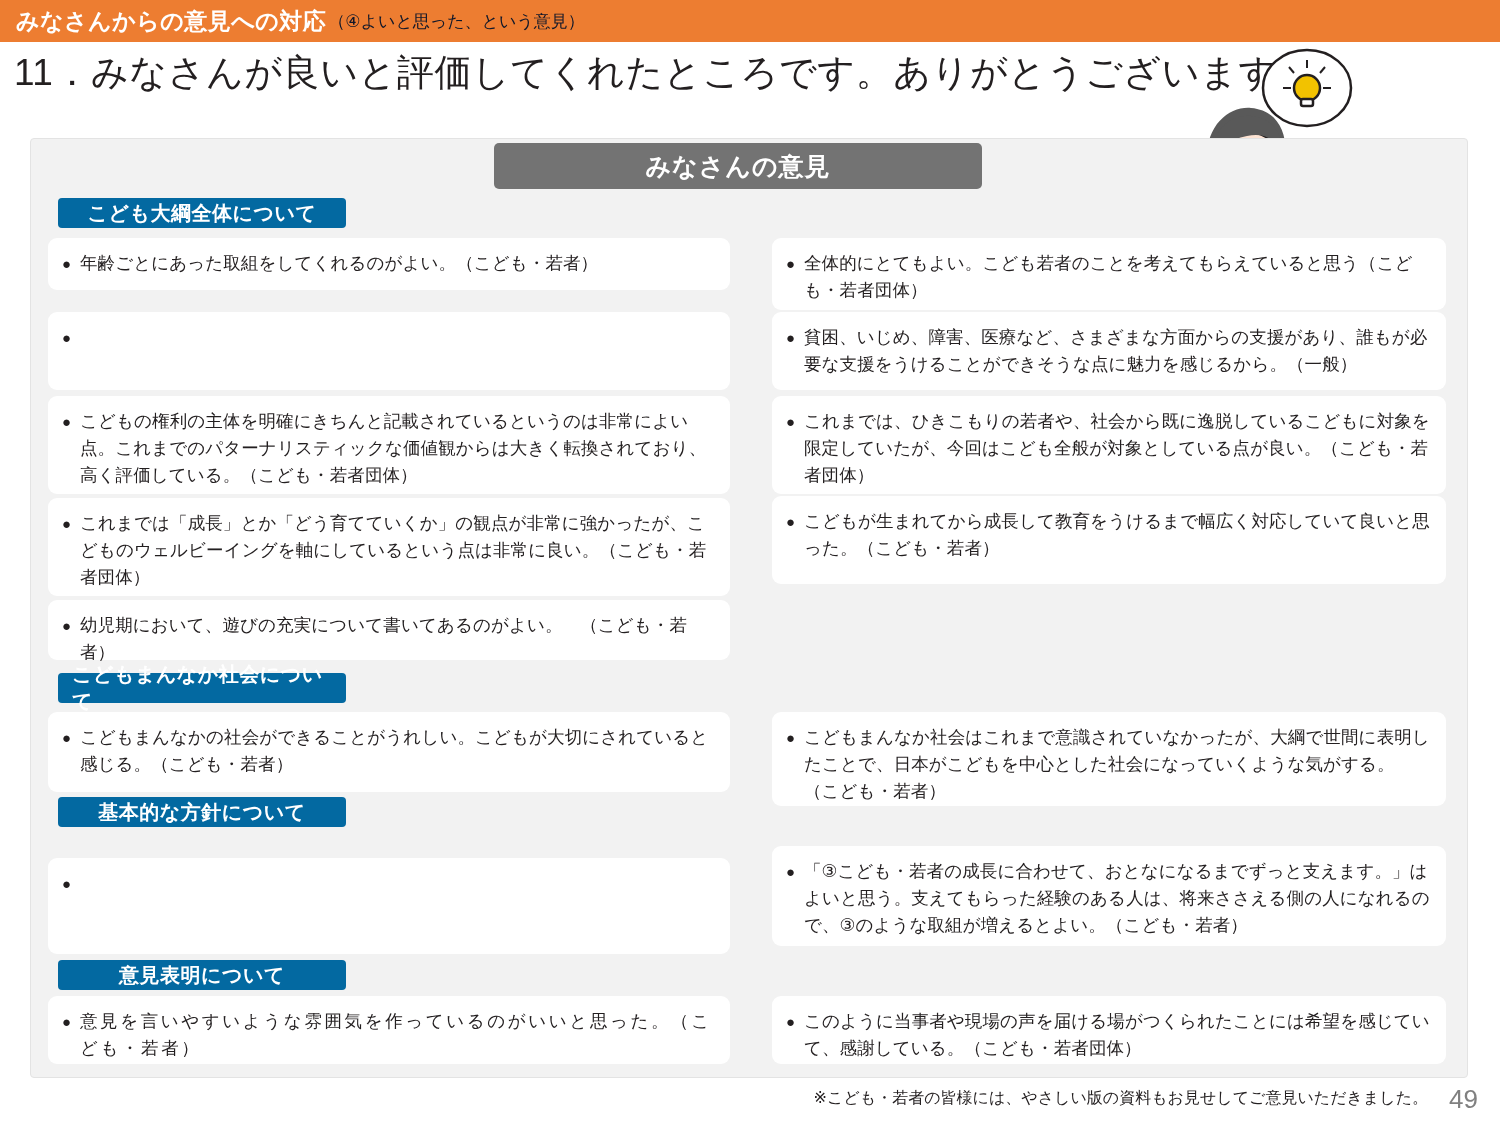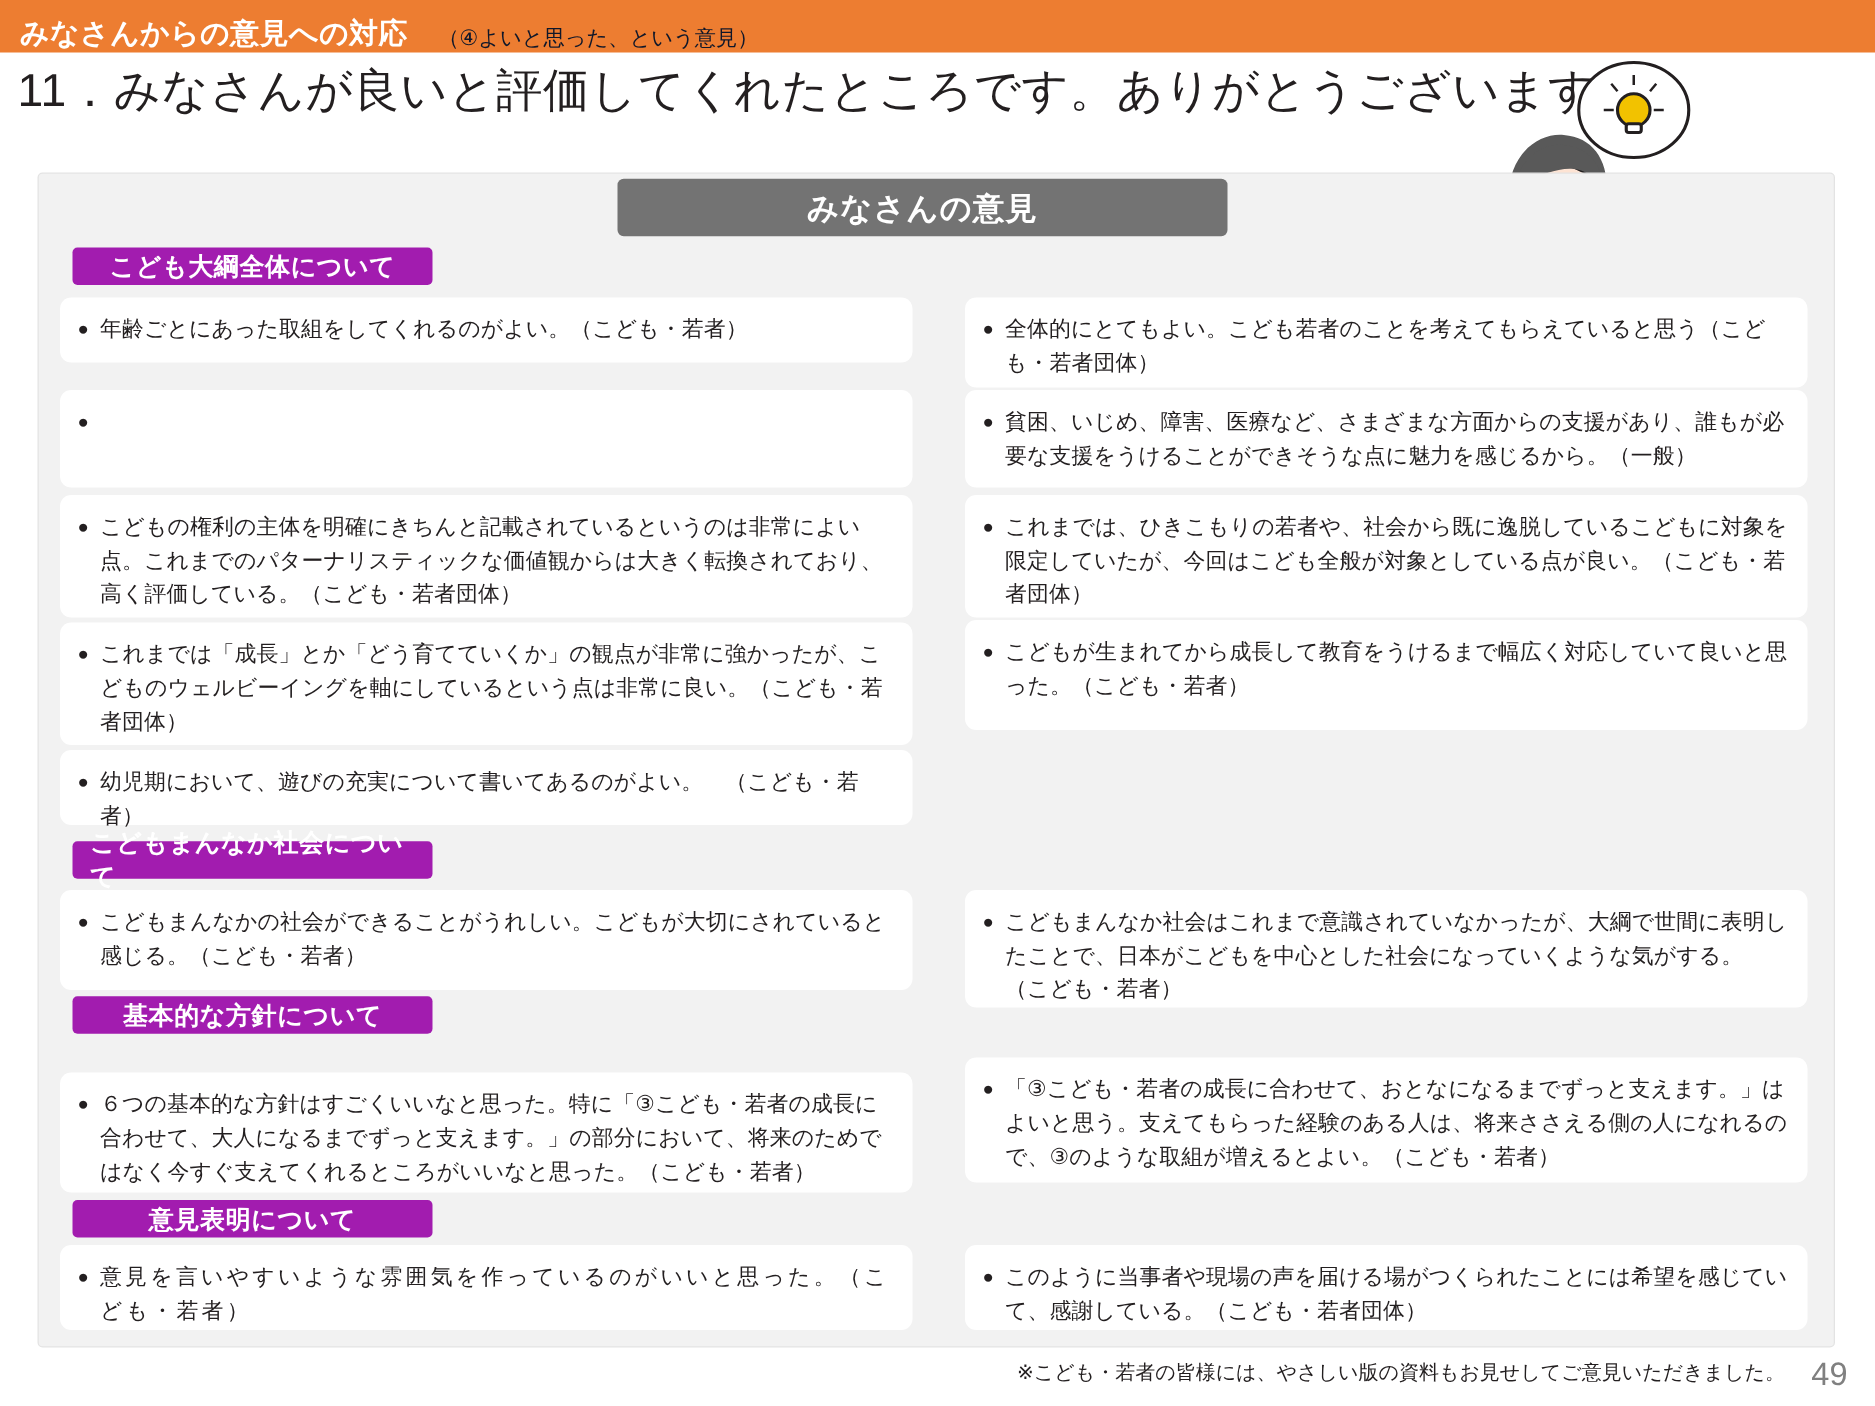--- a/index.html
+++ b/index.html
@@ -17,24 +17,23 @@
   }
 
   
   .banner {
     position: absolute;
     top: 0; left: 0;
     width: 1500px;
     height: 42px;
     background: #ED7D31;
     display: flex;
-    align-items: flex-end;
+    align-items: center;
     box-sizing: border-box;
     padding-left: 16px;
-    gap: 22px;
   }
   .banner-main {
     color: #ffffff;
     font-size: 23px;
     font-weight: bold;
     letter-spacing: 0.5px;
   }
   .banner-sub {
     color: #0f172a;
     font-size: 17px;
@@ -82,21 +81,21 @@
     display: flex;
     align-items: center;
     justify-content: center;
     letter-spacing: 1px;
   }
 
   
   .sec-label {
     position: absolute;
     height: 30px;
-    background: #a21caf;
+    background: #0369a1;
     border-radius: 4px;
     color: #ffffff;
     font-size: 20px;
     font-weight: bold;
     display: flex;
     align-items: center;
     justify-content: center;
     letter-spacing: 0.5px;
     padding: 12px 14px;
     box-sizing: border-box;
@@ -251,21 +250,20 @@
   <span class="card-text">幼児期において、遊びの充実について書いてあるのがよい。　（こども・若者）</span>
 </div>
 
 <div class="card" style="top:712px; left:48px; width:682px; height:80px;">
   <span class="bullet">●</span>
   <span class="card-text">こどもまんなかの社会ができることがうれしい。こどもが大切にされていると感じる。（こども・若者）</span>
 </div>
 
 <div class="card" style="top:858px; left:48px; width:682px; height:96px;">
   <span class="bullet">●</span>
-  <span class="card-text">６つの基本的な方針はすごくいいなと思った。特に「③こども・若者の成長に合わせて、大人になるまでずっと支えます。」の部分において、将来のためではなく今すぐ支えてくれるところがいいなと思った。（こども・若者）</span>
 </div>
 
 <div class="card" style="top:996px; left:48px; width:682px; height:68px;">
   <span class="bullet">●</span>
   <span class="card-text spaced">意見を言いやすいような雰囲気を作っているのがいいと思った。（こども・若者）</span>
 </div>
 
 <div class="card" style="top:238px; left:772px; width:674px; height:72px;">
   <span class="bullet">●</span>
   <span class="card-text">全体的にとてもよい。こども若者のことを考えてもらえていると思う（こども・若者団体）</span>

